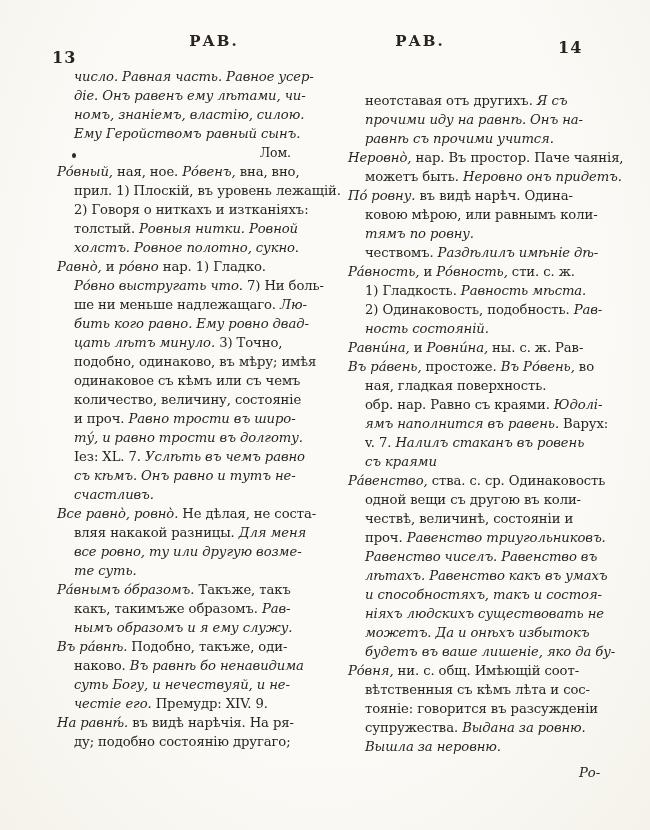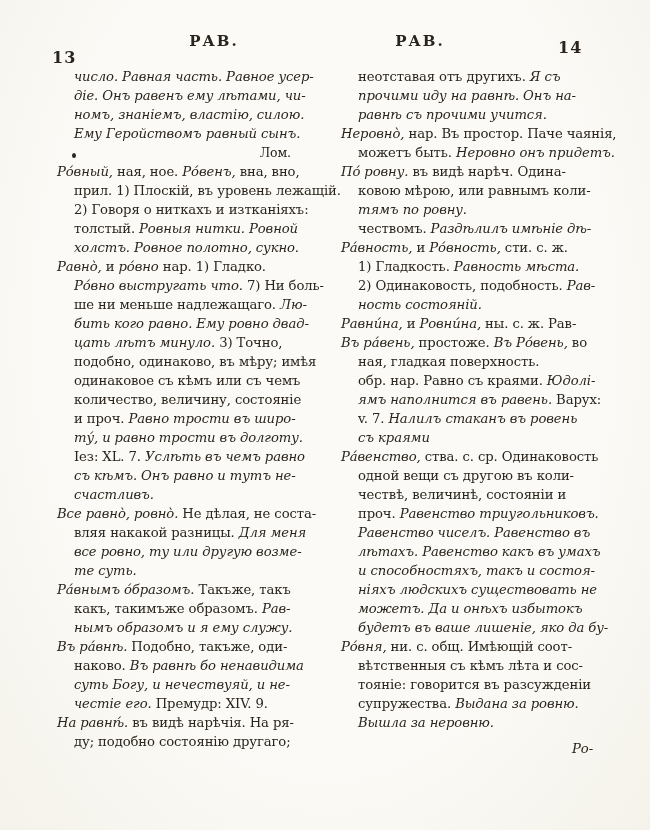--- a/index.html
+++ b/index.html
@@ -33,21 +33,21 @@
     letter-spacing: 2px;
     text-align: center;
   }
   .hdr-left  { left: 80px;  width: 268px; }
   .hdr-right { left: 300px; width: 240px; }
   .col {
     position: absolute;
     top: 67px;
   }
   .col-left  { left: 57px;  width: 270px; }
-  .col-right { left: 341px; width: 286px; }
+  .col-right { left: 348px; width: 286px; margin-top: 24px; }
   .line {
     height: 19px;
     line-height: 19px;
     font-size: 13.2px;
     letter-spacing: -0.1px;
     white-space: nowrap;
   }
   .line.cont  { padding-left: 17px; }
   .line.attr  { text-align: right; padding-right: 36px; font-size: 12.5px; }
   .line.catch { text-align: right; padding-right: 34px; margin-top: 7px; }

